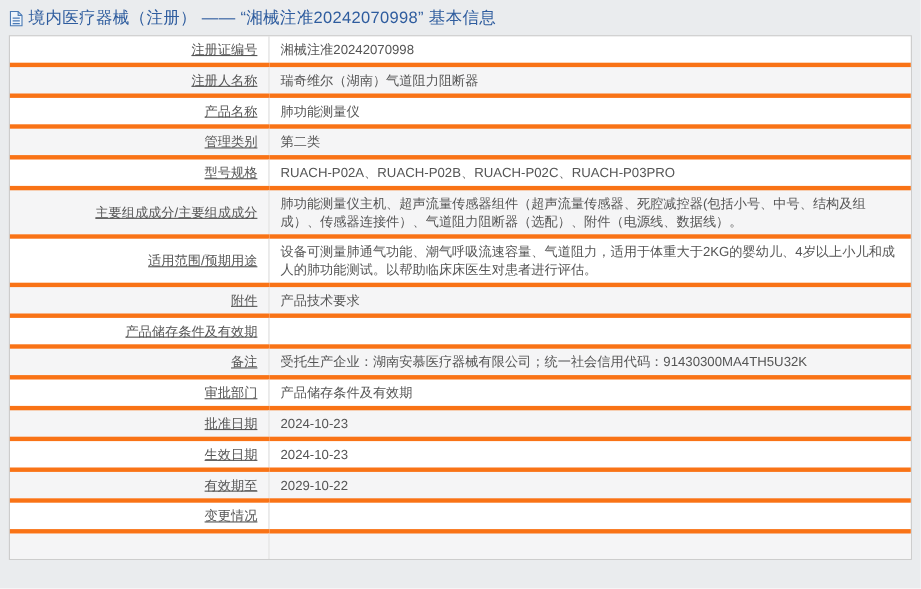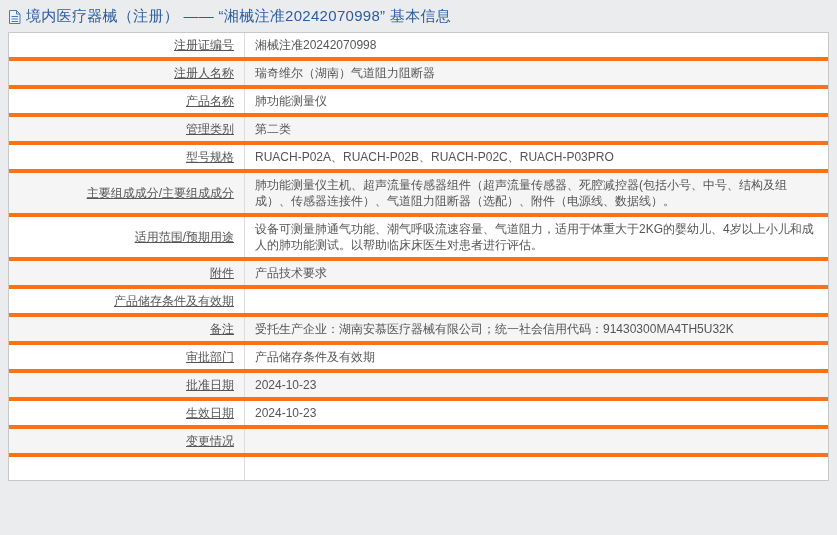--- a/index.html
+++ b/index.html
@@ -132,20 +132,24 @@
       </tr>
       <tr>
         <td class="cell-label">批准日期</td>
         <td class="cell-value">2024-10-23</td>
       </tr>
       <tr>
         <td class="cell-label">生效日期</td>
         <td class="cell-value">2024-10-23</td>
       </tr>
       <tr>
+        <td class="cell-label">有效期至</td>
+        <td class="cell-value">2029-10-22</td>
+      </tr>
+      <tr>
         <td class="cell-label">变更情况</td>
         <td class="cell-value"></td>
       </tr>
       <tr>
         <td class="cell-label">
           
         </td>
         <td class="cell-value">
           
         </td>

